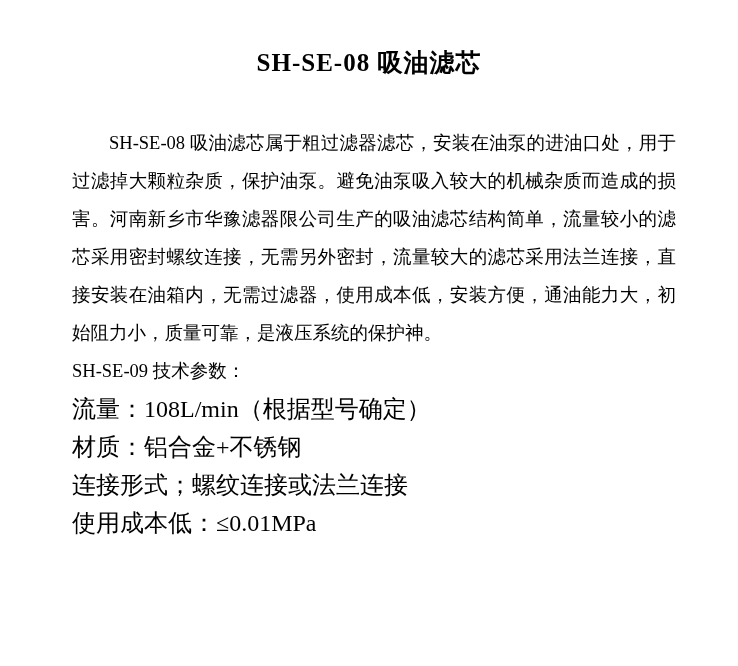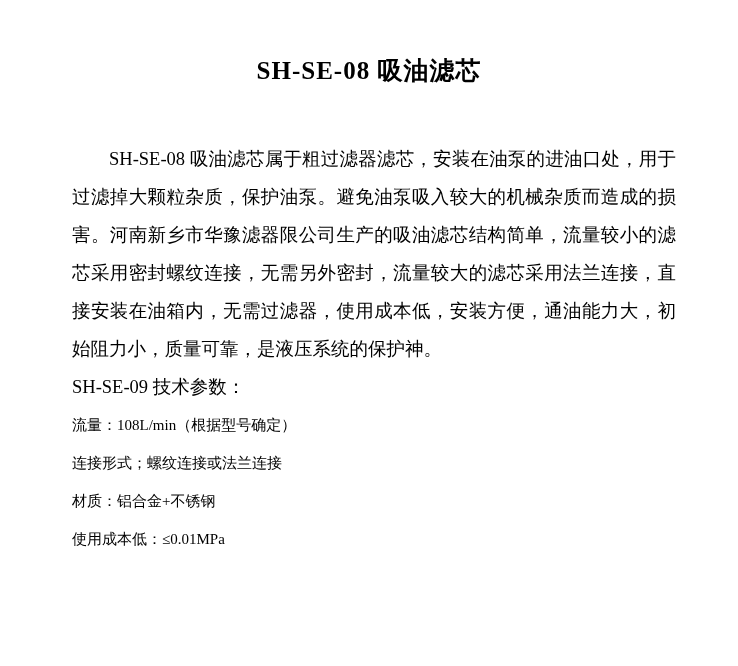--- a/index.html
+++ b/index.html
@@ -20,21 +20,21 @@
     box-sizing: border-box;
     padding: 0;
     position: relative;
   }
   .doc-title {
     text-align: center;
     font-family: "Liberation Serif", serif;
     font-size: 25px;
     font-weight: 700;
     letter-spacing: 1px;
-    margin: 16px;
+    margin: 8px;
     padding-top: 40px;
     line-height: 1.2;
     color: #000;
   }
   .body-block {
     margin: 4px;
     padding: 0 58px 0 68px;
     padding-top: 38px;
   }
   .para {
@@ -57,21 +57,21 @@
     color: #000;
     font-weight: 500;
   }
   .spec-list {
     list-style: none;
     margin: 0;
     padding: 0;
   }
   .spec-item {
     font-family: "Liberation Serif", serif;
-    font-size: 15px;
+    font-size: 24px;
     line-height: 38px;
     margin: 0;
     color: #000;
     font-weight: 500;
   }
 </style>
 </head>
 <body>
 
 <div class="page">
@@ -79,19 +79,19 @@
   <h1 class="doc-title">SH-SE-08 吸油滤芯</h1>
 
   <div class="body-block">
 
     <p class="para">SH-SE-08 吸油滤芯属于粗过滤器滤芯，安装在油泵的进油口处，用于过滤掉大颗粒杂质，保护油泵。避免油泵吸入较大的机械杂质而造成的损害。河南新乡市华豫滤器限公司生产的吸油滤芯结构简单，流量较小的滤芯采用密封螺纹连接，无需另外密封，流量较大的滤芯采用法兰连接，直接安装在油箱内，无需过滤器，使用成本低，安装方便，通油能力大，初始阻力小，质量可靠，是液压系统的保护神。</p>
 
     <p class="spec-heading">SH-SE-09 技术参数：</p>
 
     <ul class="spec-list">
       <li class="spec-item">流量：108L/min（根据型号确定）</li>
+      <li class="spec-item">材质：铝合金+不锈钢</li>
       <li class="spec-item">连接形式；螺纹连接或法兰连接</li>
-      <li class="spec-item">材质：铝合金+不锈钢</li>
       <li class="spec-item">使用成本低：≤0.01MPa</li>
     </ul>
 
   </div>
 </div>
 
 </body></html>

